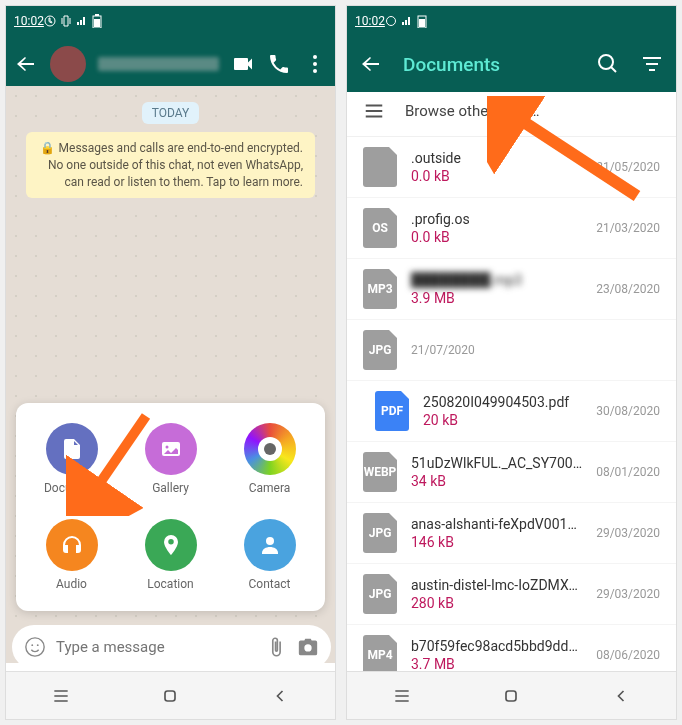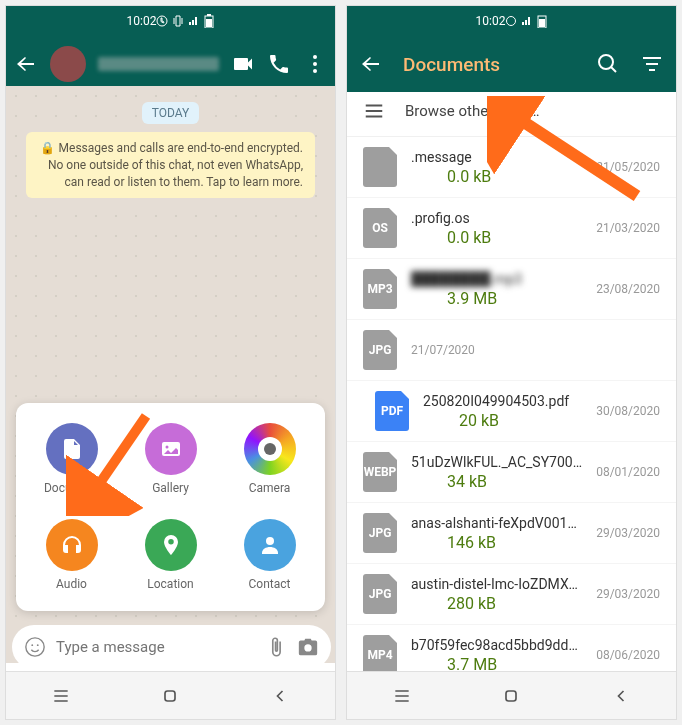--- a/index.html
+++ b/index.html
@@ -1,20 +1,20 @@
 <!DOCTYPE html>
 <html><head>
 <meta charset="utf-8">
 <style>
 * { margin: 0; padding: 0; box-sizing: border-box; font-family: Roboto, -apple-system, sans-serif; }
 body { background: #f0f0f0; display: flex; gap: 10px; padding: 5px; }
 .phone { width: 336px; height: 715px; background: #fff; position: relative; overflow: hidden; border: 1px solid #ddd; }
 
 
-.status-bar { height: 24px; background: #075e54; color: #fff; display: flex; justify-content: center; align-items: center; padding: 15px 8px; font-size: 12px; }
+.status-bar { height: 24px; background: #075e54; color: #fff; display: flex; justify-content: flex-start; align-items: center; padding: 15px 8px; font-size: 12px; text-decoration: underline; }
 .status-icons { display: flex; gap: 4px; align-items: center; }
 
 
 .wa-header { height: 56px; background: #075e54; color: #fff; display: flex; align-items: center; padding: 0 8px; gap: 12px; }
 .avatar { width: 36px; height: 36px; border-radius: 50%; background: #8b4a4a; }
 .contact-name { flex: 1; font-size: 16px; background: #5a8a84; height: 14px; width: 60px; border-radius: 2px; filter: blur(2px); }
 
 
 .chat-area { position: absolute; top: 80px; bottom: 56px; left: 0; right: 0; background: #e5ddd5; background-image: radial-gradient(#d4cfc5 1px, transparent 1px); background-size: 20px 20px; padding: 8px; }
 .date-badge { display: block; margin: 8px auto; background: #e1f2fb; color: #5a7a8c; font-size: 12px; padding: 4px 10px; border-radius: 6px; width: fit-content; text-align: center; }
@@ -29,32 +29,32 @@
 
 .input-bar { position: absolute; bottom: 48px; left: 6px; right: 6px; height: 48px; display: flex; align-items: center; gap: 6px; }
 .input-pill { flex: 1; background: #fff; border-radius: 24px; height: 44px; display: flex; align-items: center; padding: 0 12px; gap: 10px; }
 .msg-input { flex: 1; border: none; outline: none; font-size: 15px; color: #888; }
 .mic-btn { width: 44px; height: 44px; border-radius: 50%; background: #00a884; display: flex; align-items: center; justify-content: center; }
 
 
 .nav-bar { position: absolute; bottom: 0; left: 0; right: 0; height: 48px; background: #f5f5f5; display: flex; justify-content: space-around; align-items: center; border-top: 1px solid #e0e0e0; }
 
 
-.docs-header { height: 56px; background: #075e54; color: #fdba74; display: flex; align-items: center; padding: 0 12px; gap: 20px; }
+.docs-header { height: 56px; background: #075e54; color: #5eead4; display: flex; align-items: center; padding: 0 12px; gap: 20px; }
 .docs-title { flex: 1; font-size: 19px; font-weight: 500; }
 .docs-list { position: absolute; top: 80px; bottom: 48px; left: 0; right: 0; overflow-y: auto; }
 .browse-row { display: flex; align-items: center; padding: 14px 16px; gap: 20px; font-size: 15px; color: #444; border-bottom: 1px solid #f0f0f0; }
 .doc-row { display: flex; align-items: center; padding: 10px 16px; gap: 14px; border-bottom: 1px solid #f4f4f4; }
 .doc-icon { width: 34px; height: 40px; background: #9e9e9e; border-radius: 3px; display: flex; align-items: center; justify-content: center; color: #fff; font-size: 12px; font-weight: bold; flex-shrink: 0; position: relative; }
 .doc-icon::before { content: ''; position: absolute; top: 0; right: 0; border-style: solid; border-width: 0 8px 8px 0; border-color: transparent #fff transparent transparent; }
 .doc-icon.pdf { background: #3b82f6; margin-left: 12px; }
 .doc-info { flex: 1; min-width: 0; }
 .doc-name { font-size: 14px; color: #333; white-space: nowrap; overflow: hidden; text-overflow: ellipsis; }
 .doc-name.blurred { filter: blur(3px); }
-.doc-size { font-size: 16px; color: #4d7c0f; margin-top: 2px; margin-left: 36px; }
+.doc-size { font-size: 14px; color: #be185d; margin-top: 2px; }
 .doc-date { font-size: 12px; color: #999; flex-shrink: 0; }
 
 
 .arrow { position: absolute; pointer-events: none; z-index: 100; }
 .arrow svg { display: block; }
 
 .icon-svg { fill: currentColor; }
 </style>
 </head>
 <body>
@@ -240,21 +240,21 @@
     <div class="browse-row">
       <svg width="22" height="22" viewBox="0 0 24 24" fill="#555">
           <path d="M3 5h18v2H3zm0 6h18v2H3zm0 6h18v2H3z"></path>
         </svg>
       <span>Browse other docs…</span>
     </div>
     <div id="docs-container">
         <div class="doc-row">
     <div class="doc-icon"></div>
     <div class="doc-info">
-      <div class="doc-name">.message</div>
+      <div class="doc-name">.outside</div>
       <div class="doc-size">0.0 kB</div>
     </div>
     <div class="doc-date">21/05/2020</div>
         </div>
         <div class="doc-row">
     <div class="doc-icon">OS</div>
     <div class="doc-info">
       <div class="doc-name">.profig.os</div>
       <div class="doc-size">0.0 kB</div>
     </div>

